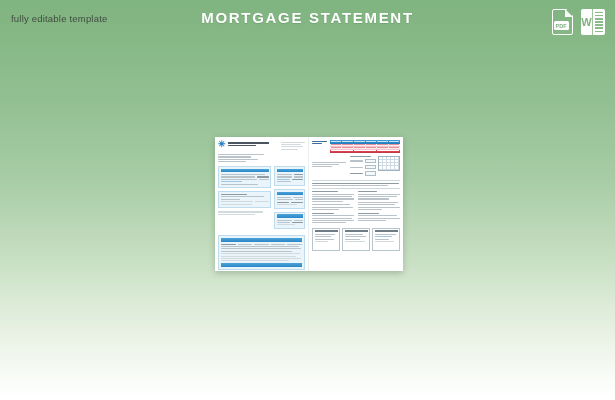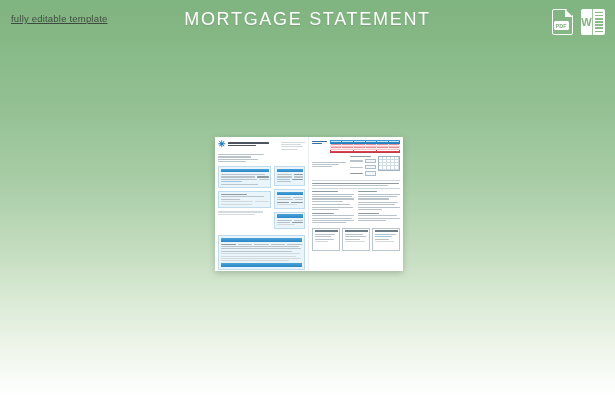--- a/index.html
+++ b/index.html
@@ -43,31 +43,30 @@
     letter-spacing: 0.6px;
     line-height: 1.05;
     white-space: nowrap;
   }
   .brand-tagline {
     margin-top: 6px;
     font-size: 9.5px;
     color: #3f4a3f;
     letter-spacing: 0.2px;
     white-space: nowrap;
-    text-decoration: underline;
   }
 
   .page-title {
     position: absolute;
     left: 0;
     right: 0;
     top: 9px;
     text-align: center;
-    font-size: 18px;
-    font-weight: normal;
+    font-size: 15px;
+    font-weight: bold;
     color: #ffffff;
     letter-spacing: 1.7px;
     text-shadow: 0 1px 1px rgba(60,90,60,0.22);
   }
 
   .filetypes {
     position: absolute;
     right: 10px;
     top: 9px;
     display: flex;

